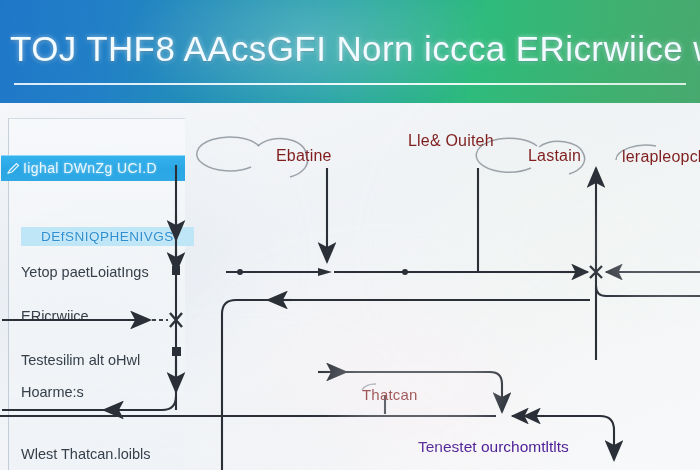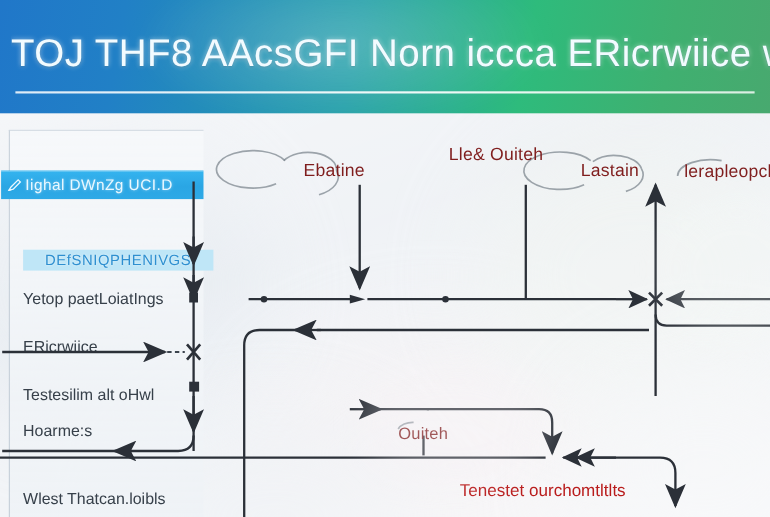--- a/index.html
+++ b/index.html
@@ -82,21 +82,21 @@
   .ln{fill:none;stroke:#2b3038;stroke-width:2.1;}
   .ln-soft{fill:none;stroke:#3b434d;stroke-width:1.9;}
   .node-outline{fill:none;stroke:#7a838c;stroke-width:1.5;opacity:.72;}
 
   .node-label{
     position:absolute;font-size:16px;color:#7f1d1d;white-space:nowrap;
     filter:blur(.4px);letter-spacing:.2px;
   }
   .node-label.small{font-size:15px;}
   .caption{
-    position:absolute;font-size:15.5px;color:#b91c1c;white-space:nowrap;filter:blur(.5px);
+    position:absolute;font-size:15.5px;color:#4c1d95;white-space:nowrap;filter:blur(.5px);
   }
   .blurmask{position:absolute;border-radius:50%;filter:blur(14px);opacity:.5;pointer-events:none;}
 </style>
 </head>
 <body>
 
 <div id="app">
 
   <div class="bg-base"></div>
   <div class="bg-blob b1"></div>
@@ -206,18 +206,18 @@
     <path class="ln" d="M560,416 L524,416" marker-end="url(#ah2)"></path>
     <path class="ln" d="M600,416 q14,0 14,14 L614,460" marker-end="url(#ah)"></path>
 
     <path class="ln" d="M385,396 L385,414"></path>
   </svg>
 
   <div class="node-label" style="left:276px;top:147px">Ebatine</div>
   <div class="node-label" style="left:408px;top:132px">Lle&amp; Ouiteh</div>
   <div class="node-label" style="left:528px;top:147px">Lastain</div>
   <div class="node-label" style="left:622px;top:148px">lerapleopch</div>
-  <div class="node-label small" style="left:362px;top:386px">Ouiteh</div>
+  <div class="node-label small" style="left:362px;top:386px">Thatcan</div>
   <div class="caption" style="left:418px;top:438px">Tenestet ourchomtltlts</div>
 
   <div class="blurmask" style="left:330px;top:330px;width:170px;height:110px;background:rgba(248,243,246,.55)"></div>
   <div class="blurmask" style="left:600px;top:180px;width:140px;height:130px;background:rgba(245,248,246,.45)"></div>
 </div>
 
 </body></html>

